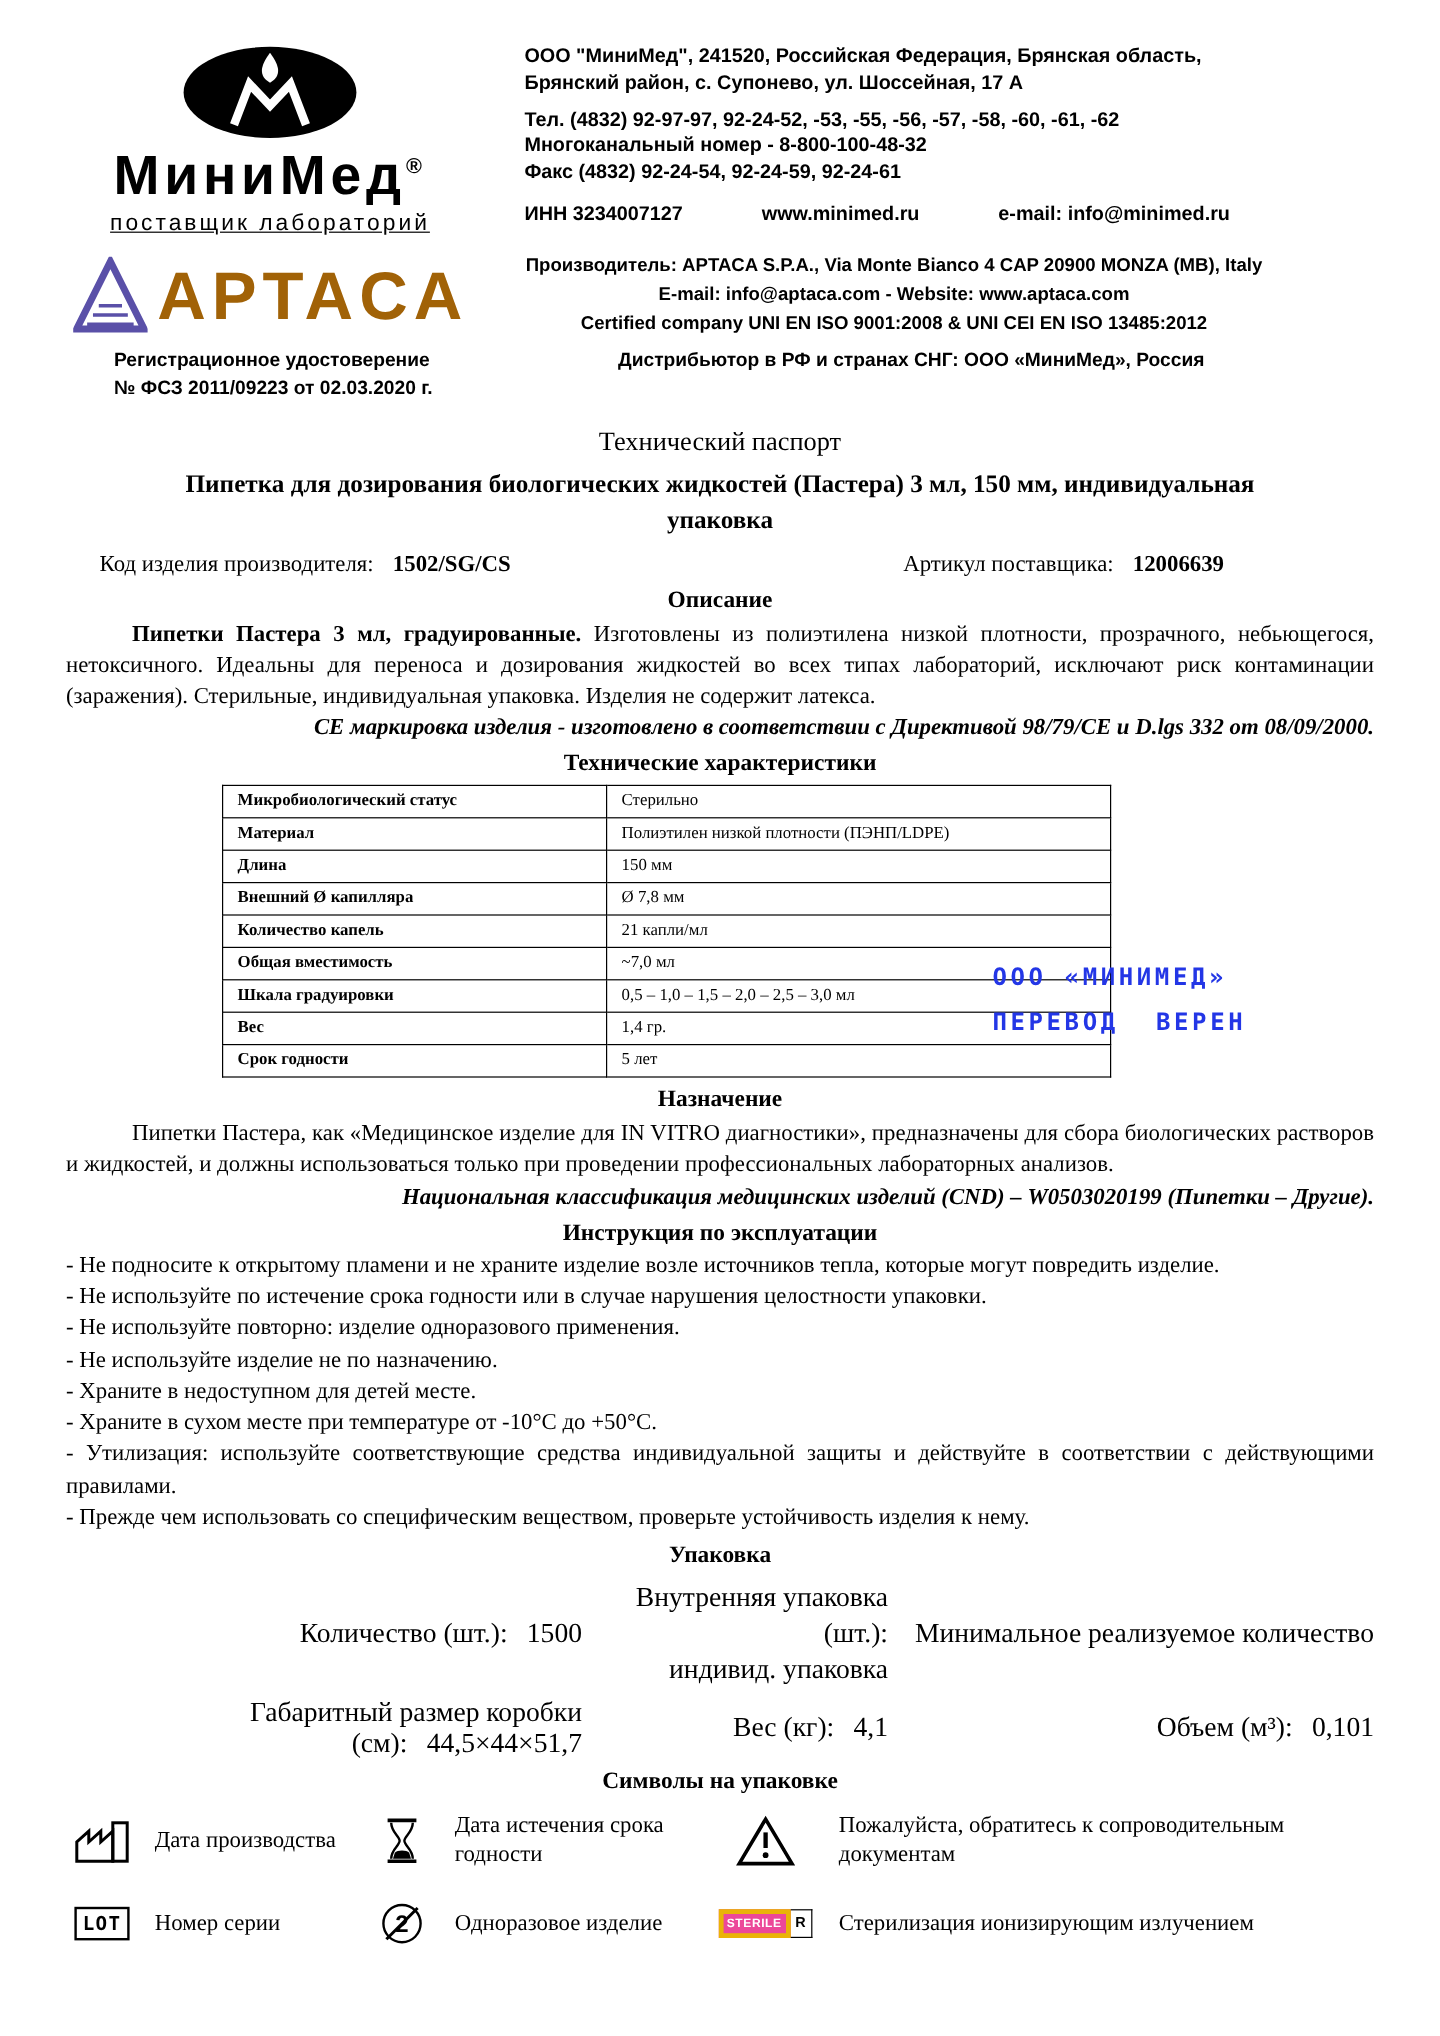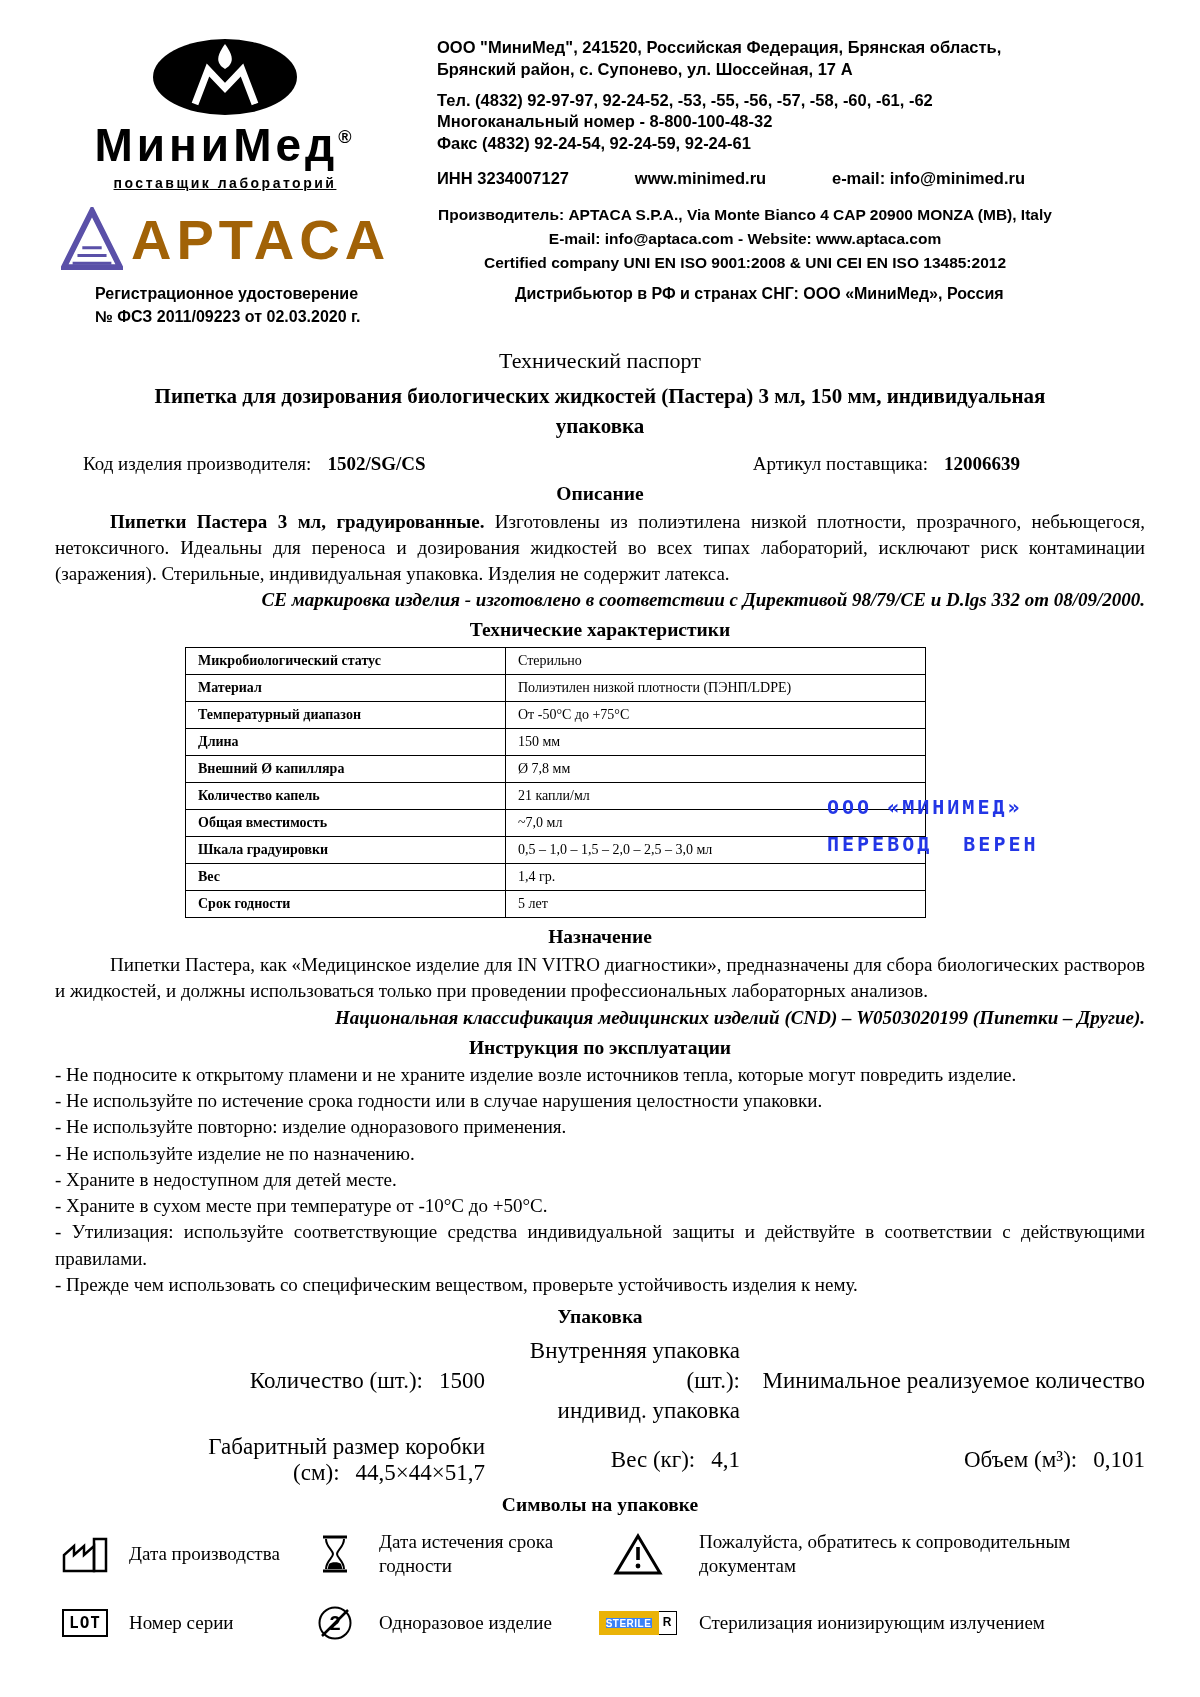--- a/index.html
+++ b/index.html
@@ -5,21 +5,21 @@
   * { margin:0; padding:0; box-sizing:border-box; }
   html,body { background:#fff; }
   body { font-family:"Liberation Serif", serif; color:#000; }
   .page { width:1200px; height:1697px; background:#fff; padding:35px 55px 30px; position:relative; overflow:hidden; }
 
   
   .header { display:flex; }
   .logo-block { width:340px; text-align:center; padding-top:2px; }
   .logo-name { font-family:"Liberation Sans", sans-serif; font-weight:bold; font-size:46px; letter-spacing:4px; line-height:1.05; }
   .logo-name sup { font-size:18px; vertical-align:18px; }
-  .logo-tagline { font-family:"Liberation Sans", sans-serif; font-weight:bold; font-size:14px; letter-spacing:2.5px; text-decoration:underline; margin-top:6px; }
+  .logo-tagline { font-family:"Liberation Sans", sans-serif; font-weight:normal; font-size:19px; letter-spacing:2.5px; text-decoration:underline; margin-top:6px; }
   .supplier-info { flex:1; font-family:"Liberation Sans", sans-serif; font-weight:bold; font-size:16.5px; line-height:1.32; padding-left:42px; padding-top:2px; }
   .gap-sm { height:9px; }
   .inn-row { display:flex; justify-content:space-between; margin-top:13px; padding-right:120px; }
 
   
   .aptaca-row { display:flex; align-items:center; margin-top:12px; }
   .aptaca-logo { width:345px; display:flex; align-items:center; gap:8px; padding-left:6px; }
   .aptaca-text { font-family:"Liberation Sans", sans-serif; font-weight:bold; font-size:56px; letter-spacing:5px; color:#a16207; }
   .aptaca-info { flex:1; text-align:center; font-family:"Liberation Sans", sans-serif; font-weight:bold; font-size:15.5px; line-height:1.55; padding-right:55px; }
 
@@ -58,21 +58,21 @@
   .pack-cell .val { margin-left:16px; }
   .pack-two-line { line-height:1.3; }
 
   
   .symbols-grid { display:grid; grid-template-columns:250px 285px 1fr; row-gap:26px; margin-top:14px; align-items:center; }
   .symbol-cell { display:flex; align-items:center; gap:14px; font-size:19px; line-height:1.3; }
   .icon-box { width:60px; min-width:60px; display:flex; justify-content:center; align-items:center; }
   .icon-box.wide { width:95px; min-width:95px; }
   .lot-box { width:46px; height:28px; border:2px solid #000; display:flex; align-items:center; justify-content:center; font-family:"DejaVu Sans Mono", monospace; font-size:16px; font-weight:bold; letter-spacing:1px; }
   .sterile-icon { display:inline-flex; }
-  .sterile-main { display:inline-flex; align-items:center; justify-content:center; width:60px; height:24px; background:#3b82f6; color:#fff; border:7px solid #eab308; font-family:"Liberation Sans", sans-serif; font-size:10px; font-weight:bold; letter-spacing:0.5px; }
+  .sterile-main { display:inline-flex; align-items:center; justify-content:center; width:60px; height:24px; background:#ec4899; color:#fff; border:4px solid #eab308; font-family:"Liberation Sans", sans-serif; font-size:10px; font-weight:bold; letter-spacing:0.5px; }
   .sterile-rbox { display:inline-flex; align-items:center; justify-content:center; width:18px; height:24px; border:1px solid #000; border-left:none; font-family:"Liberation Sans", sans-serif; font-size:12px; font-weight:bold; }
 </style>
 </head>
 <body>
 
 <div class="page">
 
   <div class="header">
     <div class="logo-block">
       <svg width="150" height="80" viewBox="0 0 150 80">
@@ -145,24 +145,20 @@
       <tbody>
         <tr>
             <td class="spec-label">Микробиологический статус</td>
             <td class="spec-value">Стерильно</td>
           </tr>
         <tr>
             <td class="spec-label">Материал</td>
             <td class="spec-value">Полиэтилен низкой плотности (ПЭНП/LDPE)</td>
           </tr>
         <tr>
-            <td class="spec-label">Температурный диапазон</td>
-            <td class="spec-value">От -50°С до +75°С</td>
-          </tr>
-        <tr>
             <td class="spec-label">Длина</td>
             <td class="spec-value">150 мм</td>
           </tr>
         <tr>
             <td class="spec-label">Внешний Ø капилляра</td>
             <td class="spec-value">Ø 7,8 мм</td>
           </tr>
         <tr>
             <td class="spec-label">Количество капель</td>
             <td class="spec-value">21 капли/мл</td>

